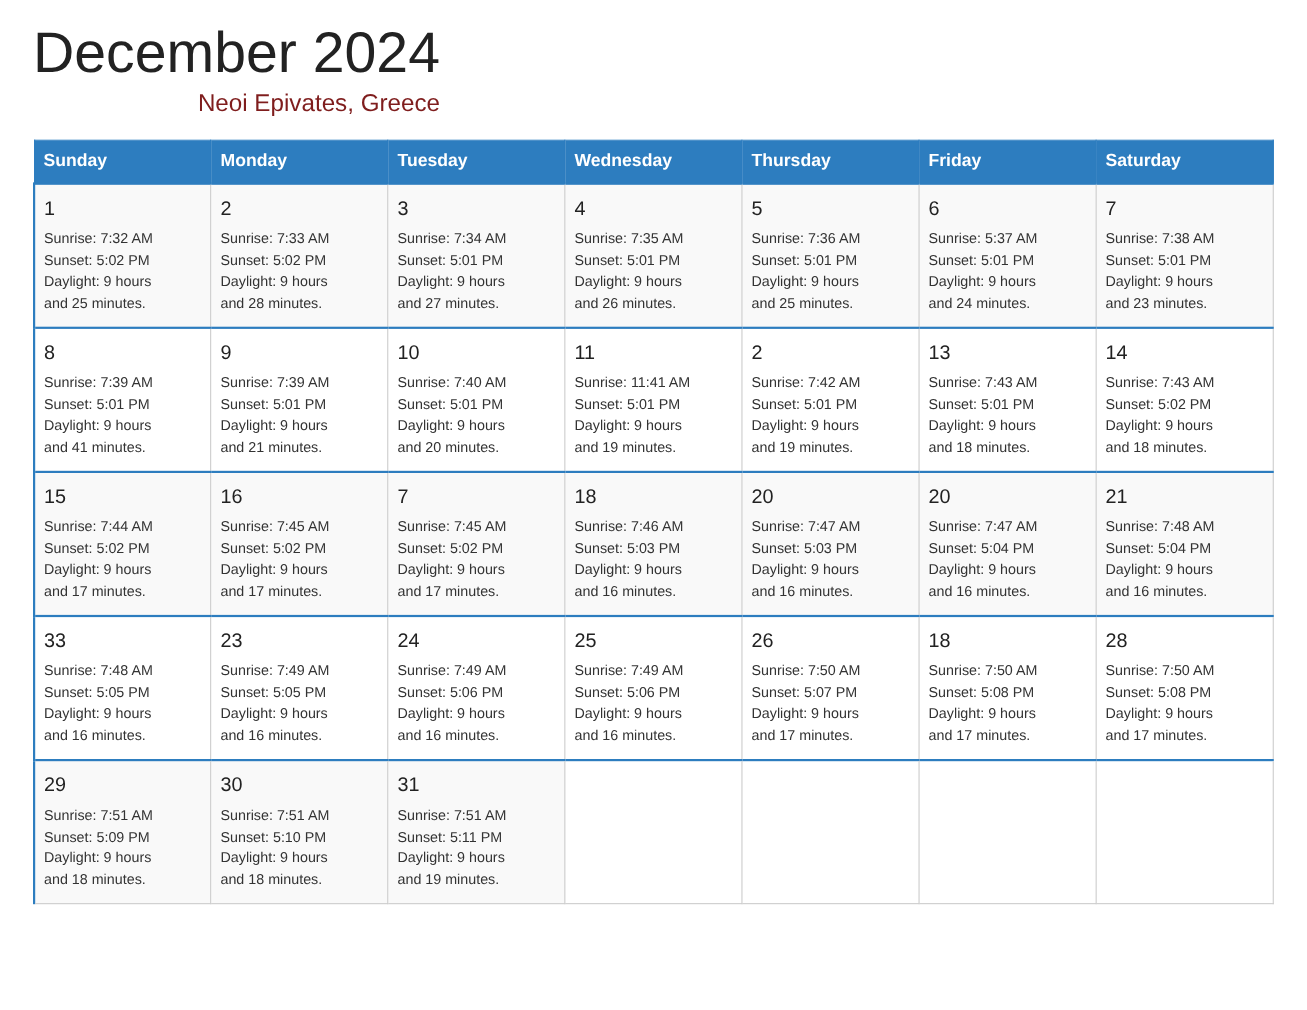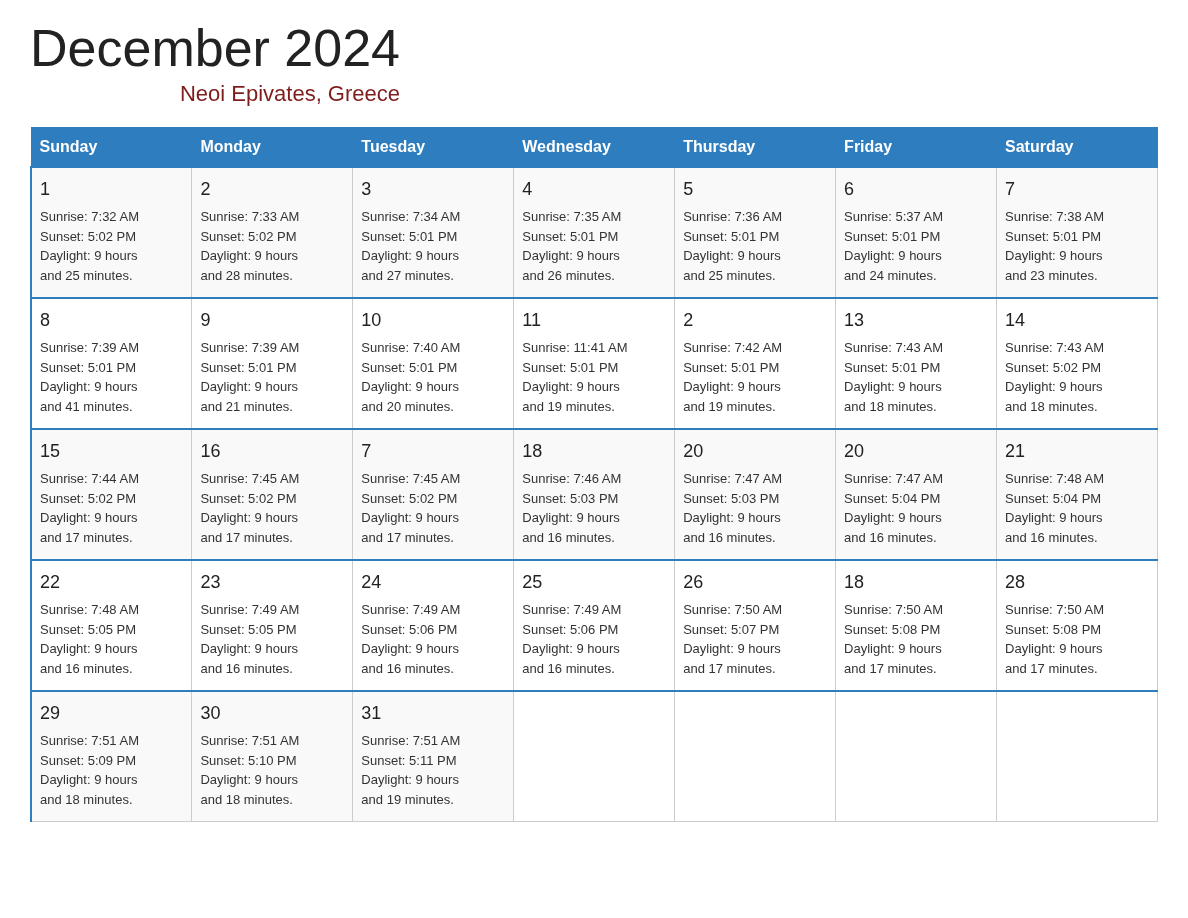--- a/index.html
+++ b/index.html
@@ -263,21 +263,21 @@
       </td>
         <td>
         <span class="day-num">21</span>
         <span class="day-info">Sunrise: 7:48 AM</span><br>
         <span class="day-info">Sunset: 5:04 PM</span><br>
         <span class="day-info">Daylight: 9 hours</span><br><span class="day-info">and 16 minutes.</span>
       </td>
       </tr>
       <tr>
         <td>
-        <span class="day-num">22</span>
+        <span class="day-num">33</span>
         <span class="day-info">Sunrise: 7:48 AM</span><br>
         <span class="day-info">Sunset: 5:05 PM</span><br>
         <span class="day-info">Daylight: 9 hours</span><br><span class="day-info">and 16 minutes.</span>
       </td>
         <td>
         <span class="day-num">23</span>
         <span class="day-info">Sunrise: 7:49 AM</span><br>
         <span class="day-info">Sunset: 5:05 PM</span><br>
         <span class="day-info">Daylight: 9 hours</span><br><span class="day-info">and 16 minutes.</span>
       </td>

